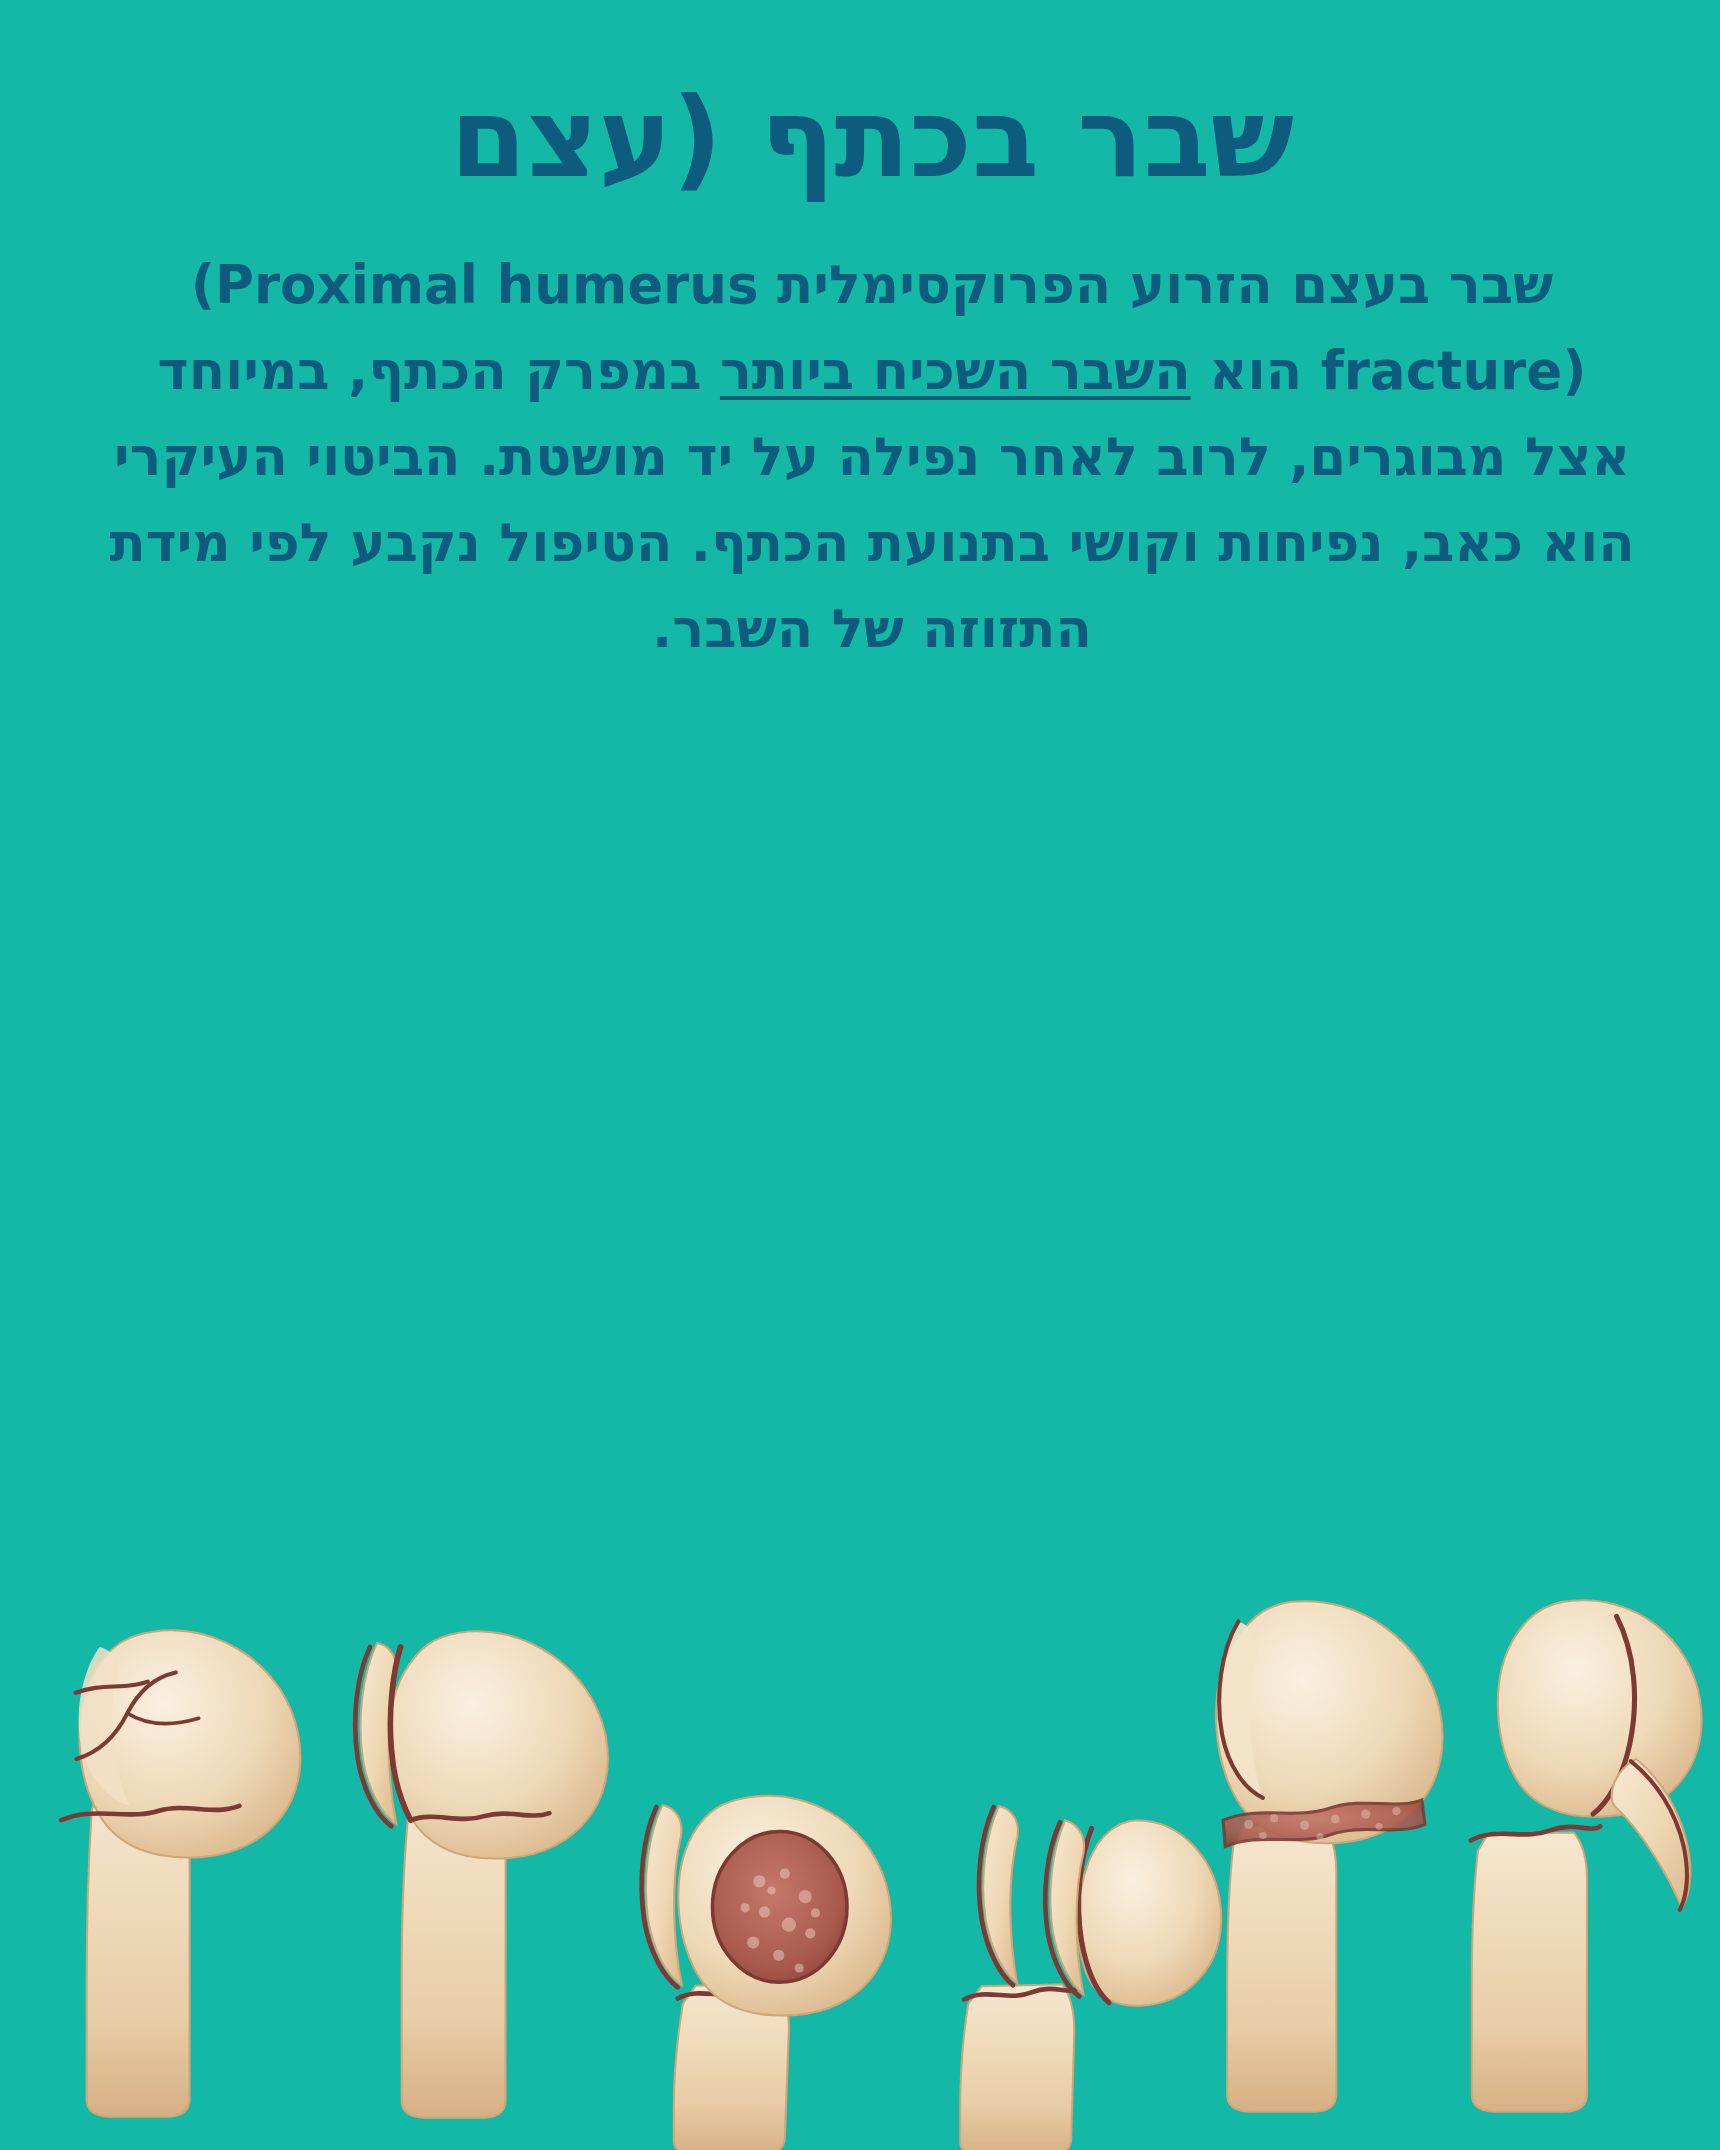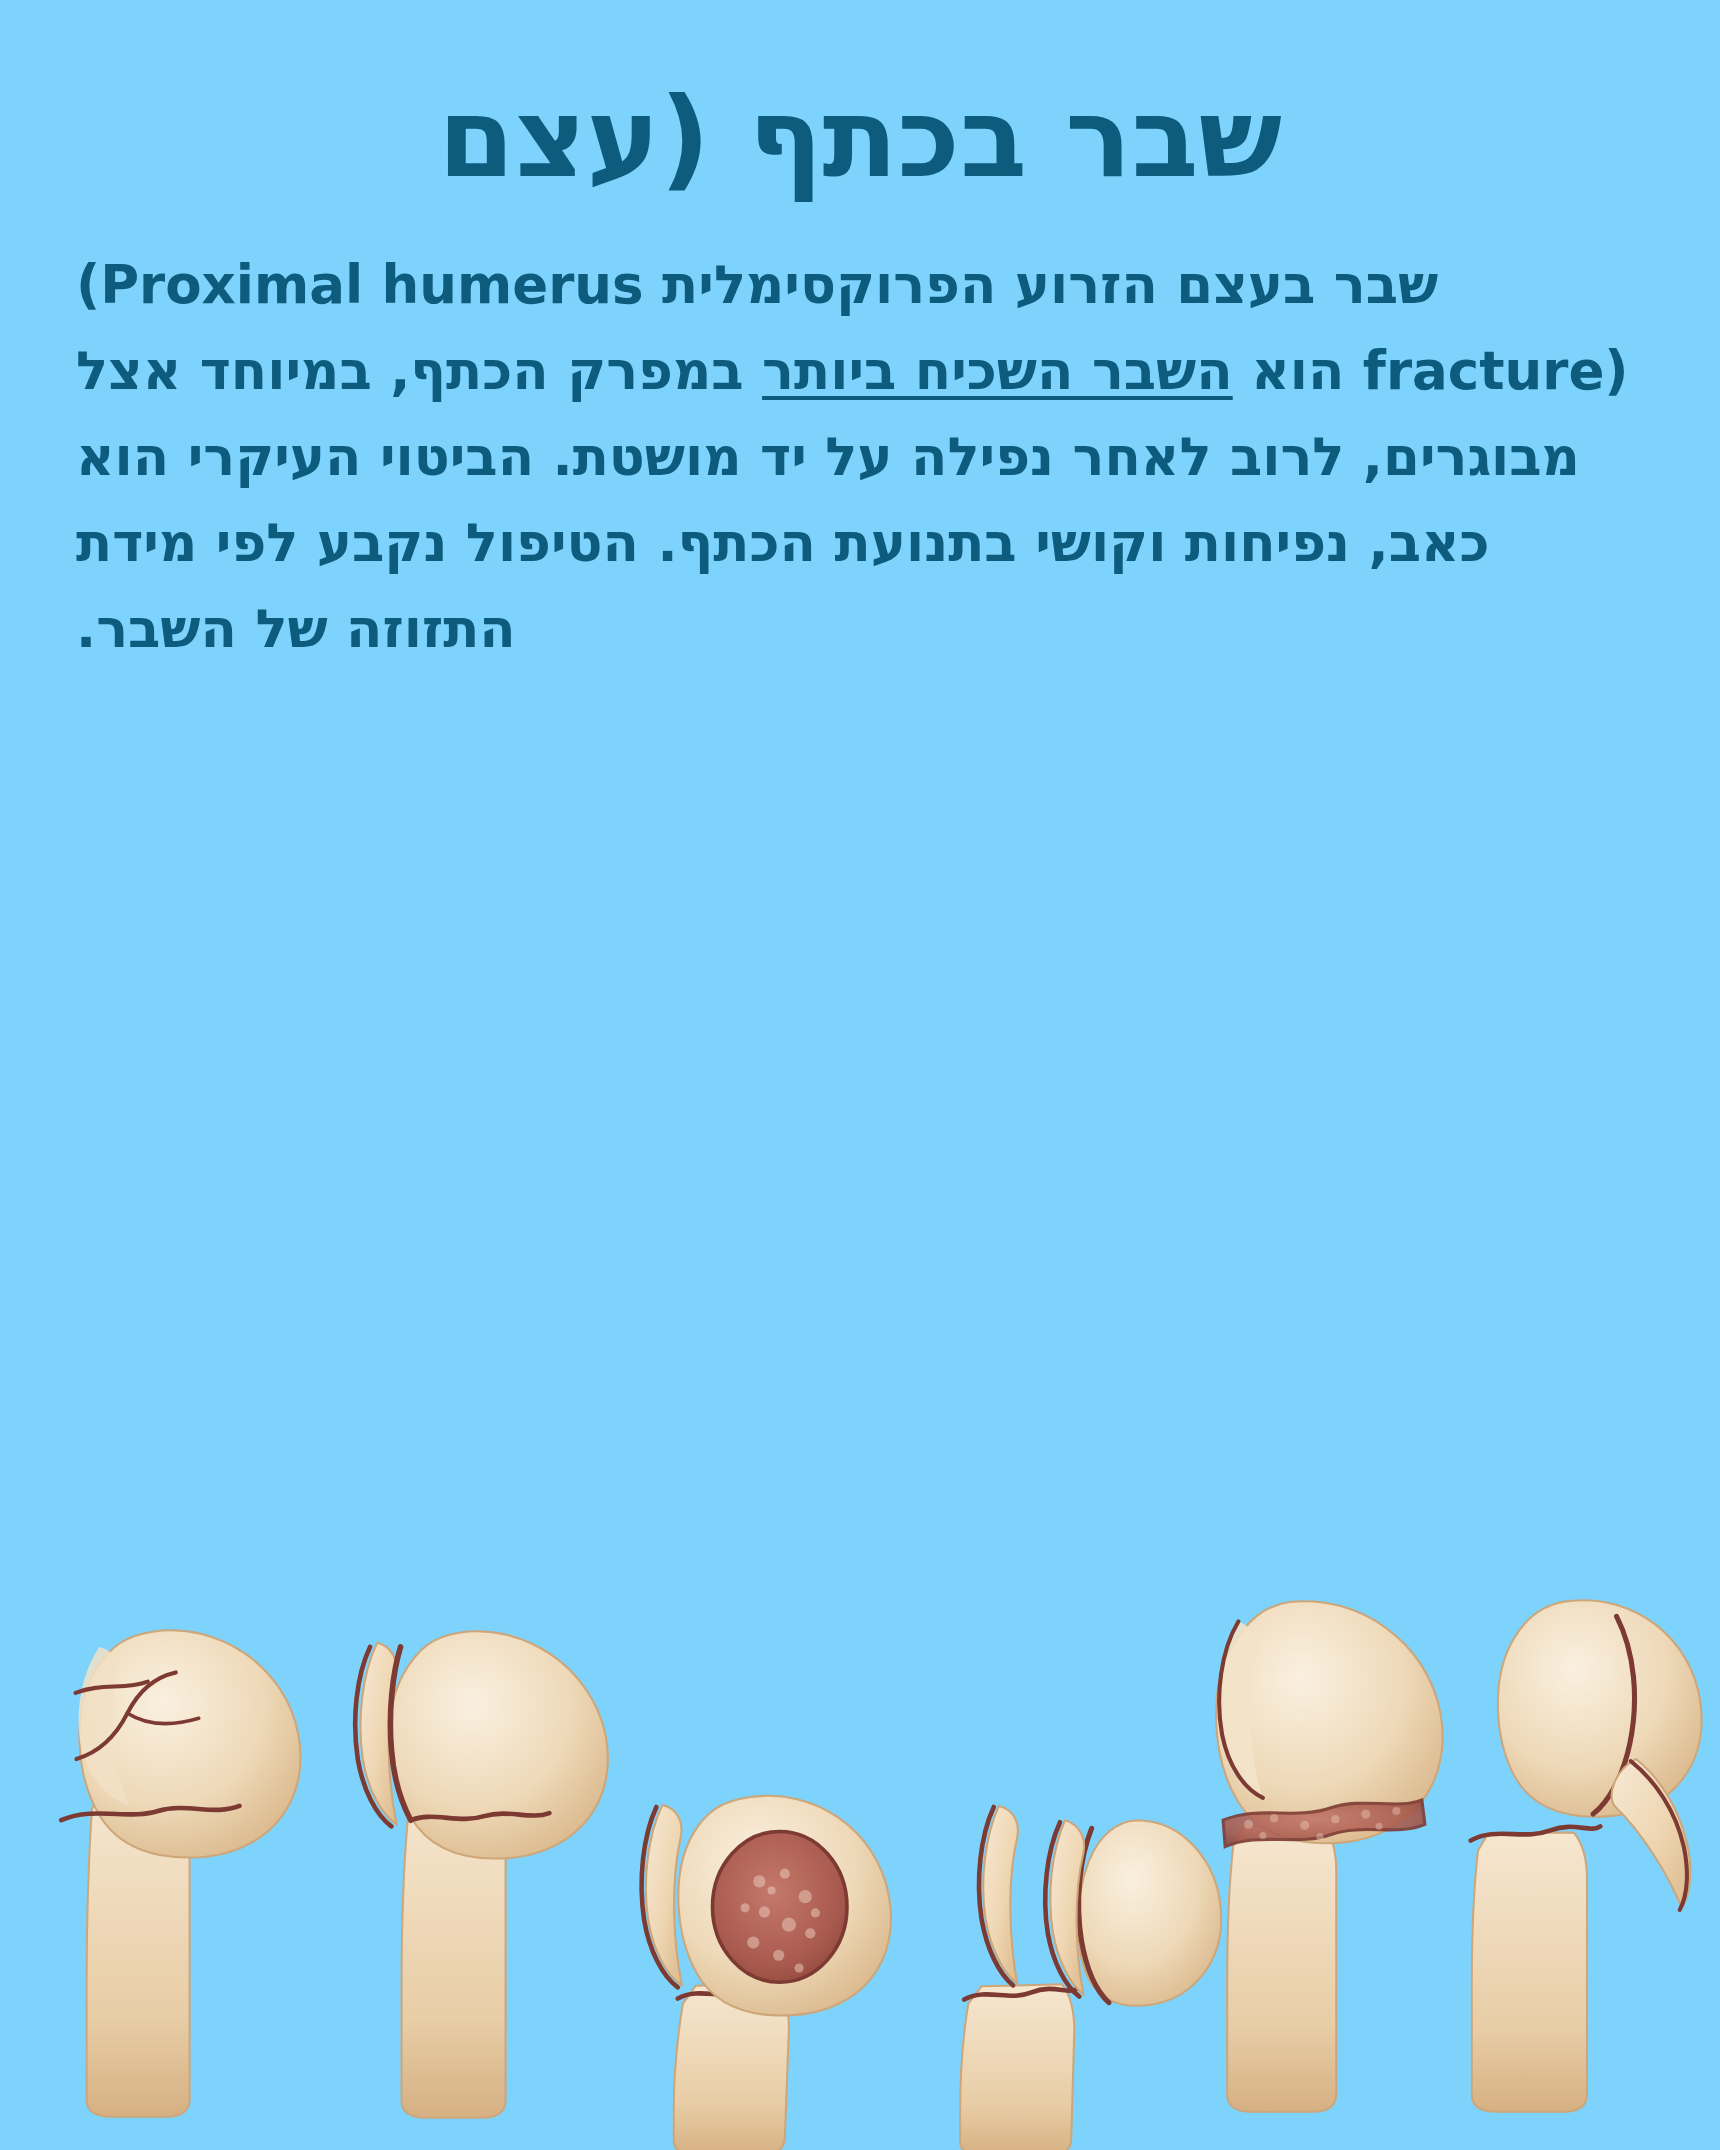--- a/index.html
+++ b/index.html
@@ -12,22 +12,23 @@
     background: #f6efe9;
     font-family: "Liberation Sans", sans-serif;
     overflow: hidden;
     position: relative;
   }
 
   .page {
     position: relative;
     width: 1720px;
     height: 2151px;
-    background: #7dd3fc;
+    background: #14b8a6;
     box-sizing: border-box;
+    padding-left: 24px;
   }
 
   
   .title-block {
     padding: 66px 76px 0 76px;
     text-align: center;
   }
   .title {
     font-family: "DejaVu Sans", "Liberation Sans", sans-serif;
     font-weight: 700;
@@ -35,21 +36,21 @@
     line-height: 1.32;
     color: #0d5b7d;
     letter-spacing: 0px;
     direction: rtl;
     unicode-bidi: isolate;
   }
 
   
   .body-block {
     padding: 31px 76px 0 76px;
-    text-align: left;
+    text-align: center;
     direction: rtl;
   }
   .body-text {
     font-family: "DejaVu Sans", "Liberation Sans", sans-serif;
     font-weight: 700;
     font-size: 53px;
     line-height: 1.62;
     color: #0d5b7d;
     direction: rtl;
     unicode-bidi: isolate;

